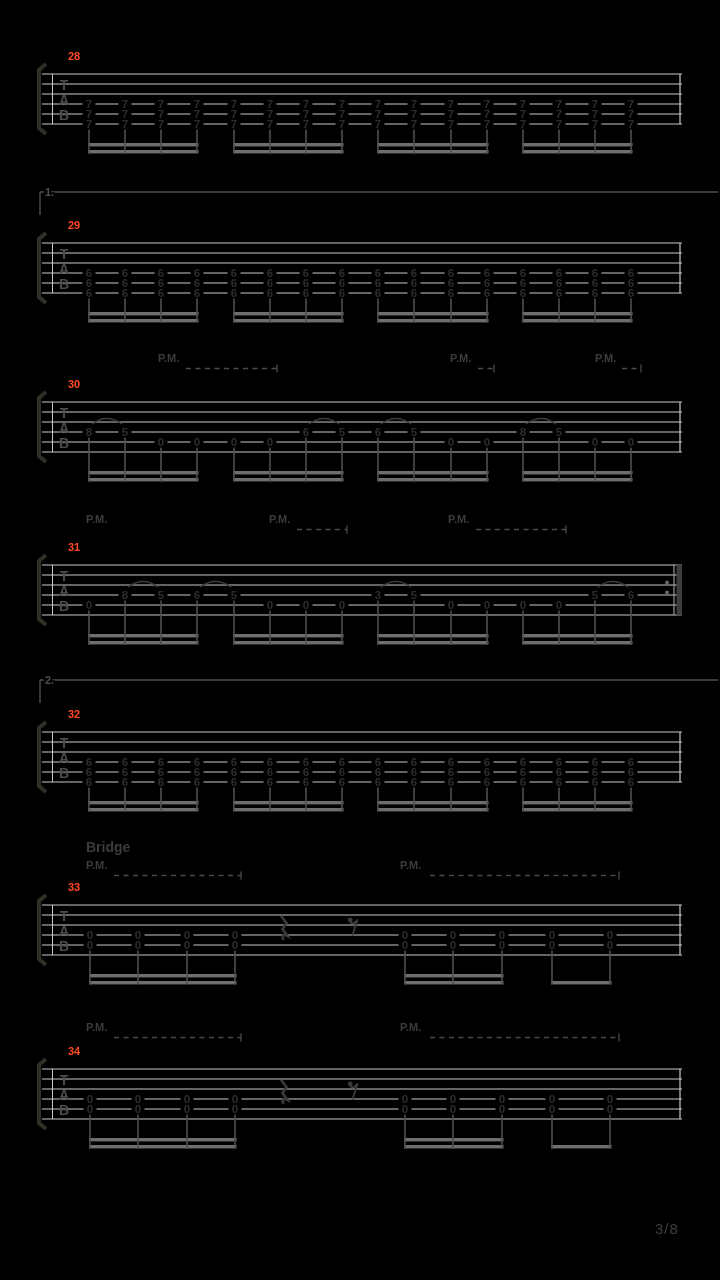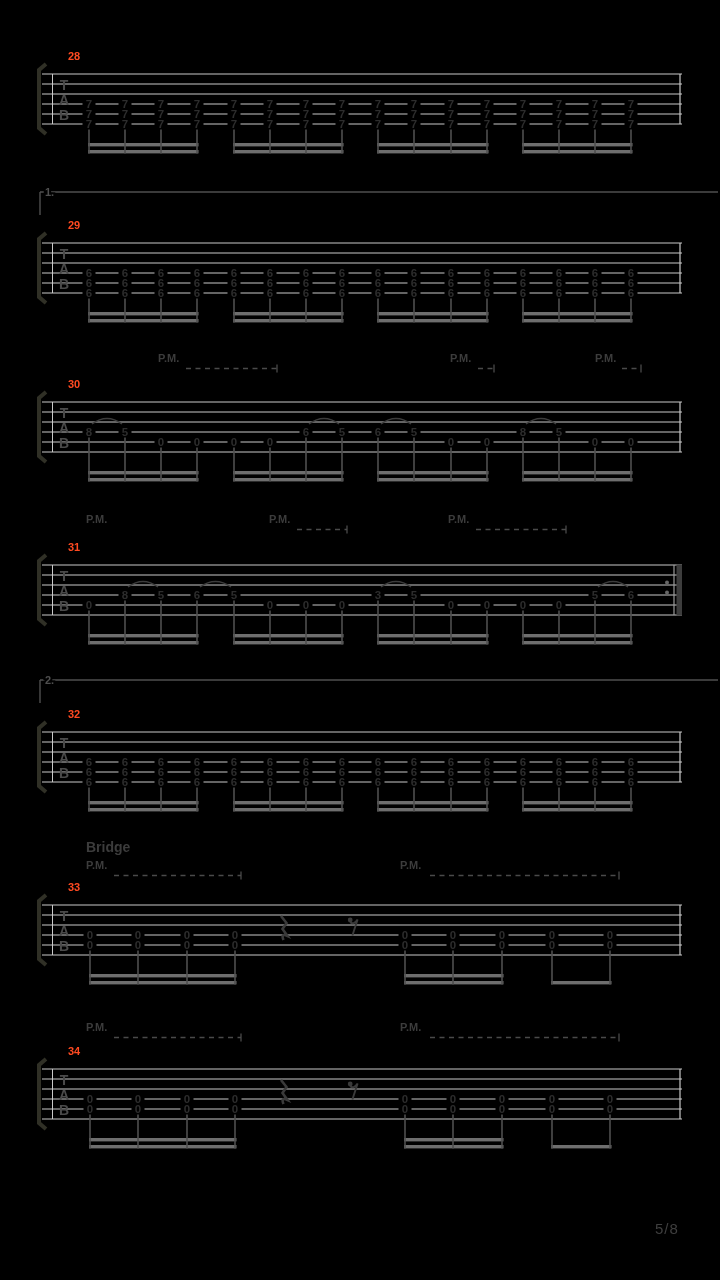--- a/index.html
+++ b/index.html
@@ -738,14 +738,14 @@
         <rect x="603.5" y="1093.5" width="13" height="11" fill="#000000"></rect>
         <text x="610" y="1103" font-size="11.5" font-weight="bold" fill="#2d2d2d" text-anchor="middle">0</text>
         <rect x="603.5" y="1103.5" width="13" height="11" fill="#000000"></rect>
         <text x="610" y="1113" font-size="11.5" font-weight="bold" fill="#2d2d2d" text-anchor="middle">0</text>
         <path d="M281 1080 L286.5 1087 L282.5 1093 L287.5 1100 Q280.5 1097 283.5 1104" stroke="#3a3a3a" stroke-width="2.6" fill="none"></path>
         <circle cx="350.2" cy="1084" r="2.4" fill="#3a3a3a"></circle>
         <path d="M350.2 1086 Q353.5 1089.5 357.6 1083.5 L352.4 1099.5" stroke="#3a3a3a" stroke-width="1.9" fill="none"></path>
         <line x1="680" y1="1069" x2="680" y2="1119" stroke="#c9c9c9" stroke-width="1.2"></line>
       </g>
     </svg>
-  <div class="page-indicator">5/8</div>
+  <div class="page-indicator">3/8</div>
 </div>
 
 </body></html>

